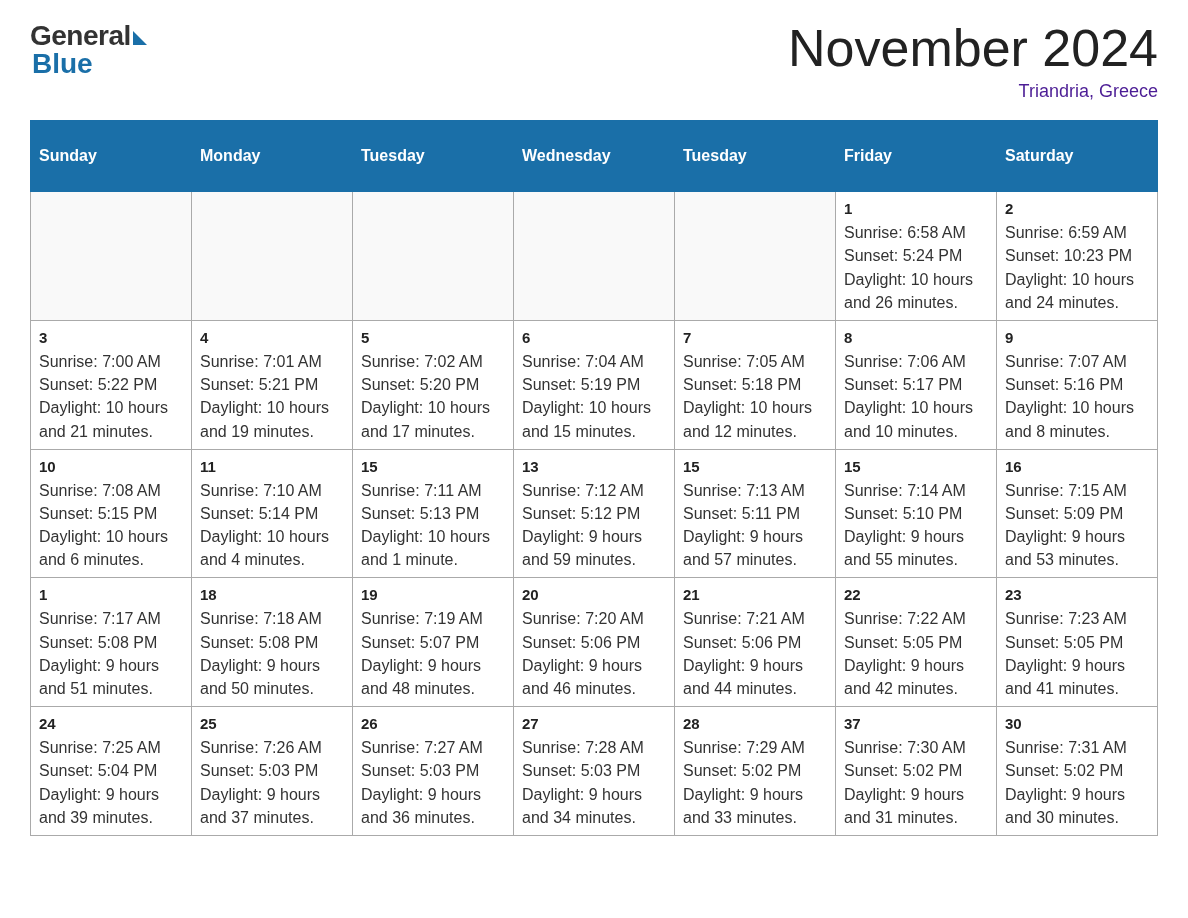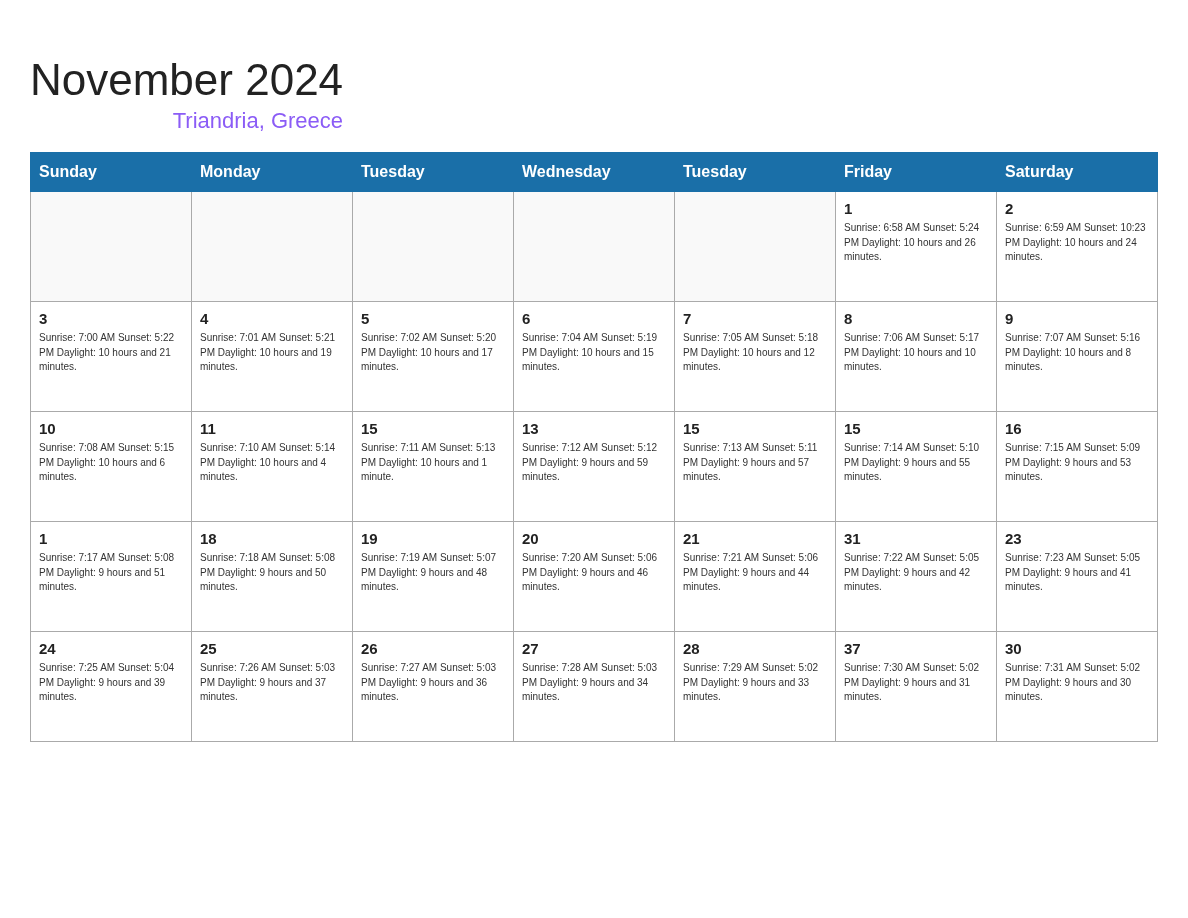--- a/index.html
+++ b/index.html
@@ -45,42 +45,41 @@
       font-size: 28px;
       font-weight: bold;
       color: #1a6fa8;
       margin-left: 2px;
       margin-top: -4px;
     }
     .title-area {
       text-align: right;
     }
     .month-title {
-      font-size: 44px;
+      font-size: 52px;
       font-weight: normal;
       color: #222;
       line-height: 1.1;
-      margin-top: 36px;
     }
     .location-title {
-      font-size: 22px;
-      color: #8b5cf6;
+      font-size: 18px;
+      color: #4c1d95;
       margin-top: 4px;
     }
     .calendar-table {
       width: 100%;
       border-collapse: collapse;
       table-layout: fixed;
     }
     .calendar-table thead tr th {
       background-color: #1a6fa8;
       color: #fff;
       font-size: 16px;
       font-weight: bold;
-      padding: 10px 8px;
+      padding: 26px 8px;
       text-align: left;
       border: 1px solid #1a6fa8;
     }
     .calendar-table tbody tr td {
       vertical-align: top;
       border: 1px solid #aaa;
       padding: 6px 8px;
       height: 110px;
       font-size: 12.5px;
       color: #333;
@@ -90,33 +89,43 @@
       background: #f9f9f9;
     }
     .day-number {
       font-size: 15px;
       font-weight: bold;
       color: #222;
       display: block;
       margin-bottom: 2px;
     }
     .day-info {
-      font-size: 10px;
+      font-size: 16px;
       color: #333;
       line-height: 1.45;
     }
     .logo-bottom-row {
       display: flex;
       align-items: center;
     }
   </style>
 </head>
 <body>
 
 <div class="header-area">
+  <div class="logo">
+    <div class="logo-top">
+      <span class="logo-general">General</span>
+      <div class="logo-arrow"></div>
+    </div>
+    <div class="logo-bottom-row">
+      <span style="font-size:28px;font-weight:bold;color:#333;margin-left:0;"></span>
+      <span class="logo-blue">Blue</span>
+    </div>
+  </div>
   <div class="title-area">
     <div class="month-title">November 2024</div>
     <div class="location-title">Triandria, Greece</div>
   </div>
 </div>
 
 <table class="calendar-table">
   <thead>
     <tr id="weekday-header-row">
     <th>Sunday</th>
@@ -261,21 +270,21 @@
 Sunset: 5:06 PM
 Daylight: 9 hours and 46 minutes.</div>
         </td>
         <td>
           <span class="day-number">21</span>
           <div class="day-info">Sunrise: 7:21 AM
 Sunset: 5:06 PM
 Daylight: 9 hours and 44 minutes.</div>
         </td>
         <td>
-          <span class="day-number">31</span>
+          <span class="day-number">22</span>
           <div class="day-info">Sunrise: 7:22 AM
 Sunset: 5:05 PM
 Daylight: 9 hours and 42 minutes.</div>
         </td>
         <td>
           <span class="day-number">23</span>
           <div class="day-info">Sunrise: 7:23 AM
 Sunset: 5:05 PM
 Daylight: 9 hours and 41 minutes.</div>
         </td>

